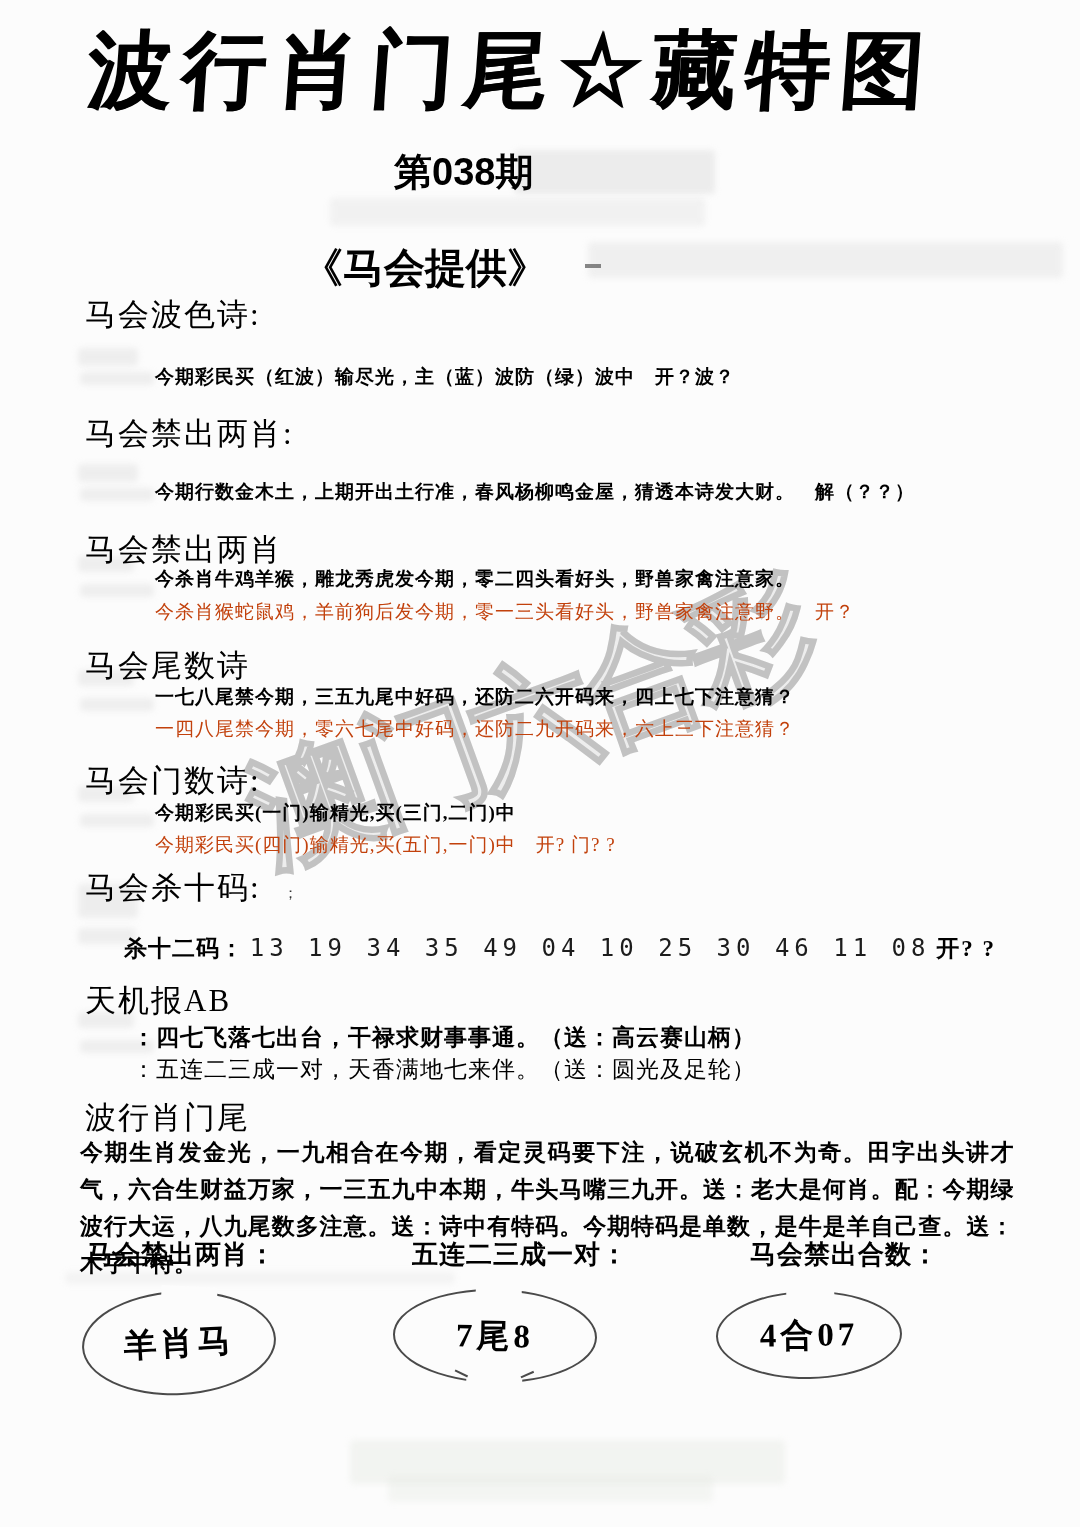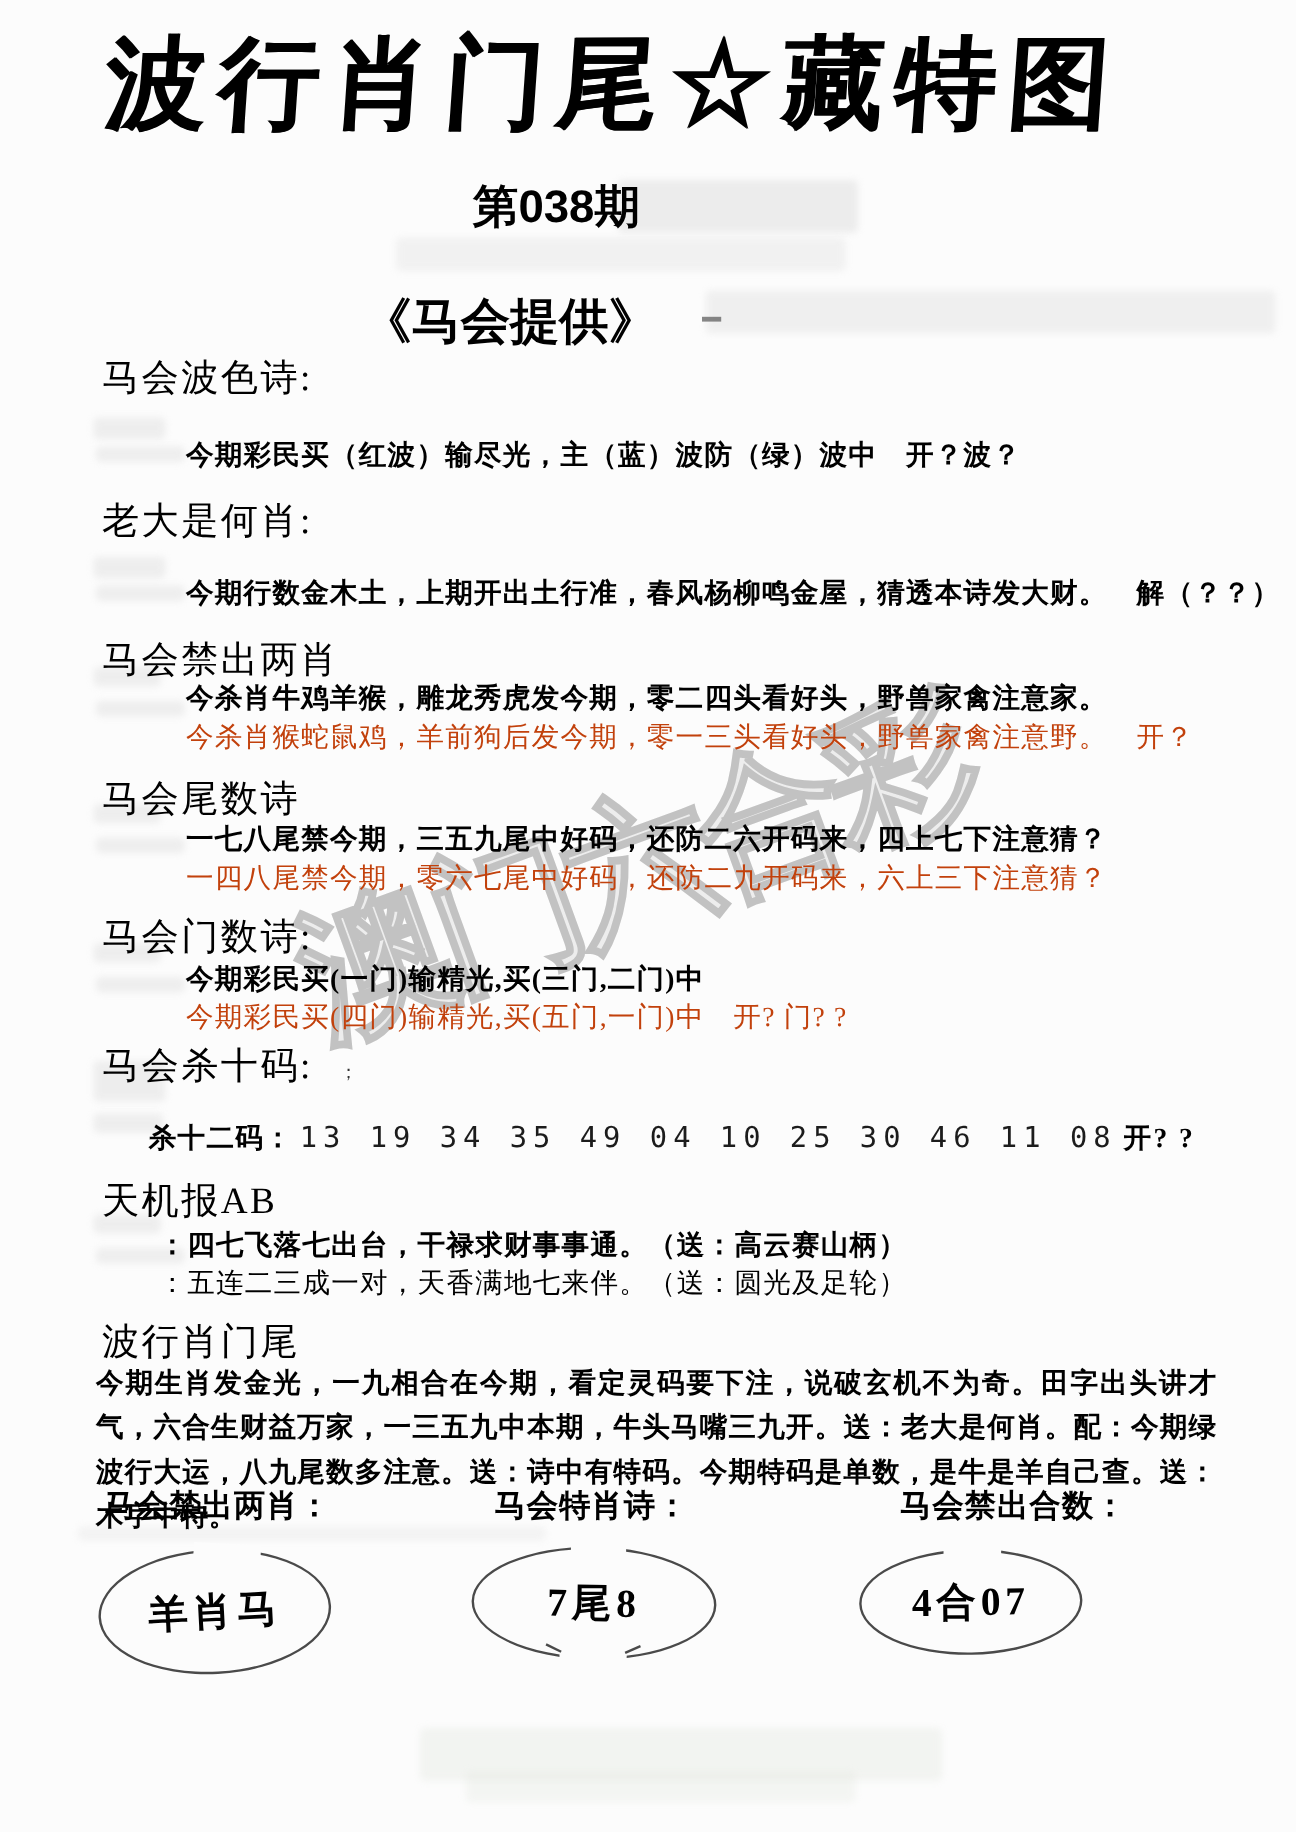--- a/index.html
+++ b/index.html
@@ -27,21 +27,21 @@
   }
   .issue {
     position:absolute; left:394px; top:147px; z-index:1;
     font-size:38px; font-weight:bold;
     font-family:"Liberation Sans","DejaVu Sans",sans-serif;
   }
   .provider { position:absolute; left:302px; top:229px; z-index:1; font-size:41px; font-weight:bold;margin-top:12px; }
   .provider-dash { position:absolute; left:585px; top:264px; width:16px; height:4px; background:#555; opacity:.7; z-index:1; }
   
   .heading { position:absolute; left:85px; z-index:1; font-size:31px; font-weight:500; letter-spacing:2px; white-space:nowrap; }
-  .verse { position:absolute; left:155px; z-index:1; font-size:23px; font-weight:bold; letter-spacing:1px; white-space:nowrap; }
+  .verse { position:absolute; left:155px; z-index:1; font-size:19px; font-weight:bold; letter-spacing:1px; white-space:nowrap; }
   .verse.light { font-weight:400; color:#c2410c; }
   .kill-note { position:absolute; left:283px; top:884px; z-index:1; font-size:15px; color:#333; }
   .kill-line { position:absolute; left:124px; top:933px; z-index:1; font-size:23px; white-space:nowrap; }
   .kill-line .lbl { font-weight:bold; letter-spacing:1px; }
   .kill-line .nums { font-family:"DejaVu Sans Mono","Liberation Mono",monospace; font-size:24px; letter-spacing:5px; color:#1c1c1c; }
   .kill-line .sfx { font-weight:bold; letter-spacing:2px; }
   .tline { position:absolute; left:132px; z-index:1; font-size:23px; letter-spacing:1px; white-space:nowrap; }
   .tline.b { font-weight:bold; }
   .para {
     position:absolute; left:80px; top:1134px; width:934px; z-index:1;
@@ -75,21 +75,21 @@
   <div class="watermark">澳门六合彩</div>
 
   <div class="title">波行肖门尾☆藏特图</div>
   <div class="issue">第038期</div>
   <div class="provider">《马会提供》</div>
   <div class="provider-dash"></div>
 
   <div class="heading" style="top:294px">马会波色诗:</div>
   <div class="verse" style="top:364px">今期彩民买（红波）输尽光，主（蓝）波防（绿）波中　开？波？</div>
 
-  <div class="heading" style="top:413px">老大是何肖:</div>
+  <div class="heading" style="top:413px">马会禁出两肖:</div>
   <div class="verse" style="top:479px">今期行数金木土，上期开出土行准，春风杨柳鸣金屋，猜透本诗发大财。　解（？？）</div>
 
   <div class="heading" style="top:529px">马会禁出两肖</div>
   <div class="verse" style="top:566px">今杀肖牛鸡羊猴，雕龙秀虎发今期，零二四头看好头，野兽家禽注意家。</div>
   <div class="verse light" style="top:599px">今杀肖猴蛇鼠鸡，羊前狗后发今期，零一三头看好头，野兽家禽注意野。　开？</div>
 
   <div class="heading" style="top:645px">马会尾数诗</div>
   <div class="verse" style="top:684px">一七八尾禁今期，三五九尾中好码，还防二六开码来，四上七下注意猜？</div>
   <div class="verse light" style="top:716px">一四八尾禁今期，零六七尾中好码，还防二九开码来，六上三下注意猜？</div>
 
@@ -106,21 +106,21 @@
   </div>
 
   <div class="heading" style="top:980px">天机报AB</div>
   <div class="tline b" style="top:1022px">：四七飞落七出台，干禄求财事事通。（送：高云赛山柄）</div>
   <div class="tline" style="top:1054px">：五连二三成一对，天香满地七来伴。（送：圆光及足轮）</div>
 
   <div class="heading" style="top:1097px">波行肖门尾</div>
   <div class="para">今期生肖发金光，一九相合在今期，看定灵码要下注，说破玄机不为奇。田字出头讲才气，六合生财益万家，一三五九中本期，牛头马嘴三九开。送：老大是何肖。配：今期绿波行大运，八九尾数多注意。送：诗中有特码。今期特码是单数，是牛是羊自己查。送：木字中特。</div>
 
   <div class="flabel" id="flabel1">马会禁出两肖：</div>
-  <div class="flabel" id="flabel2">马会特肖诗：</div>
+  <div class="flabel" id="flabel2">五连二三成一对：</div>
   <div class="flabel" id="flabel3">马会禁出合数：</div>
 
   <div class="oval" id="oval1">
     <span class="gap gap1"></span>
     <span class="oval-text">羊肖马</span>
   </div>
   <div class="oval" id="oval2">
     <span class="gap gap1"></span>
     <span class="gap gap2"></span>
     <span class="hook hook1"></span>

